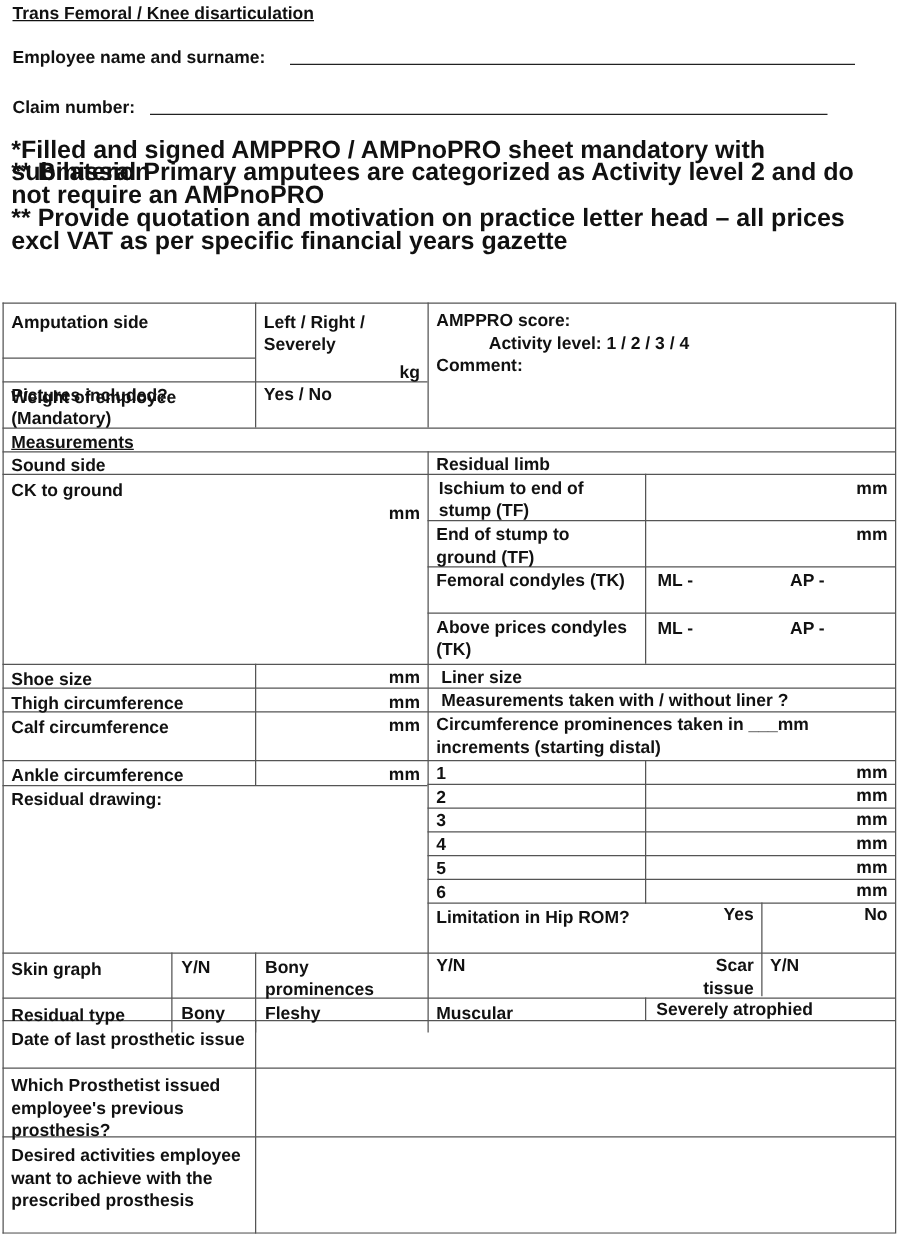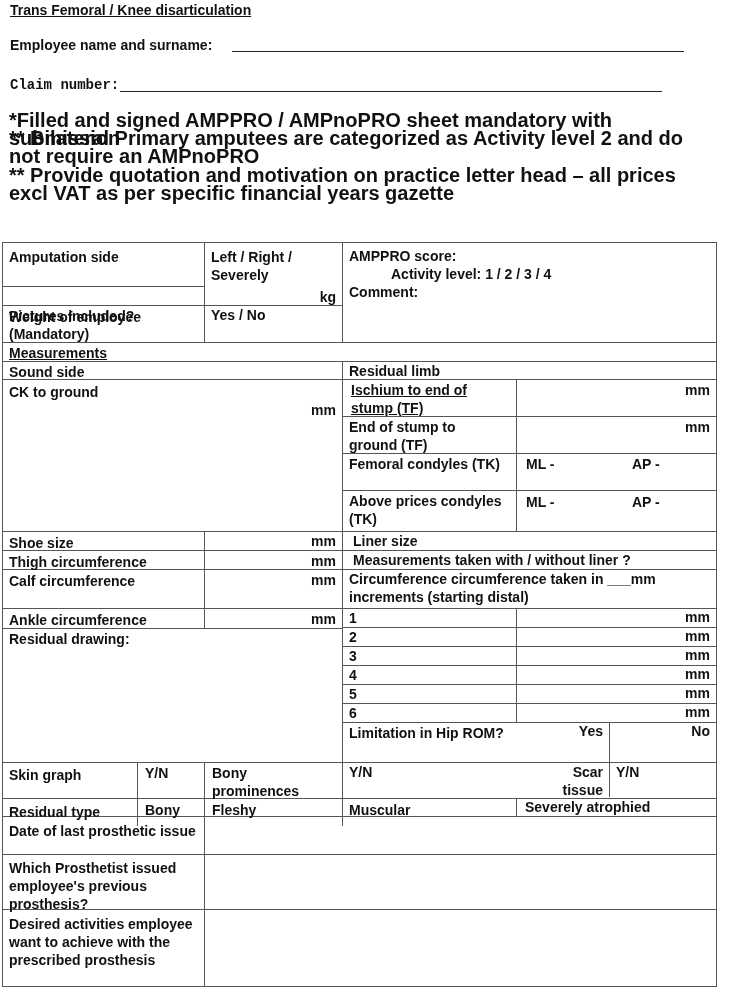--- a/index.html
+++ b/index.html
@@ -16,21 +16,21 @@
   .field{cursor:text;}
 </style>
 </head>
 <body>
 
 <div class="abs title">Trans Femoral / Knee disarticulation</div>
 
 <div class="abs field-label" style="top:37px;">Employee name and surname:</div>
 <div class="line field" style="left:232px;top:51px;width:452px;"></div>
 
-<div class="abs field-label" style="top:77px;font-family:Liberation Mono, monospace;">Claim number:</div>
+<div class="abs field-label" style="top:77px;">Claim number:</div>
 <div class="line field" style="left:120px;top:91px;width:542px;"></div>
 
 <div class="abs note" style="top:111px;">*Filled and signed AMPPRO / AMPnoPRO sheet mandatory with submission</div>
 <div class="abs note" style="top:129px;width:690px;">** Bilateral Primary amputees are categorized as Activity level 2 and do not require an AMPnoPRO</div>
 <div class="abs note" style="top:166px;width:690px;">** Provide quotation and motivation on practice letter head – all prices excl VAT as per specific financial years gazette</div>
 
 <div>
 
   <div class="hl" style="left:2px;top:242px;width:714px;"></div>
   <div class="vl" style="left:2px;top:242px;height:745px;"></div>
@@ -85,40 +85,40 @@
 <div class="cell" style="left:343px;top:264px;margin-left:42px;">Activity level: 1 / 2 / 3 / 4</div>
 <div class="cell field" style="left:343px;top:282px;">Comment:</div>
 
 <div class="cell" style="left:3px;top:343px;text-decoration:underline;">Measurements</div>
 <div class="cell" style="left:3px;top:362px;">Sound side</div>
 <div class="cell" style="left:343px;top:361px;">Residual limb</div>
 
 <div class="cell" style="left:3px;top:382px;">CK to ground</div>
 <div class="cell r field" style="left:205px;top:400px;width:137px;">mm</div>
 
-<div class="cell" style="left:343px;top:380px;width:170px;padding-left:8px;text-decoration:underline;">Ischium to end of stump (TF)</div>
+<div class="cell" style="left:343px;top:380px;width:170px;padding-left:8px;">Ischium to end of stump (TF)</div>
 <div class="cell r field" style="left:517px;top:380px;width:199px;">mm</div>
 <div class="cell" style="left:343px;top:417px;width:170px;">End of stump to ground (TF)</div>
 <div class="cell r field" style="left:517px;top:417px;width:199px;">mm</div>
 <div class="cell" style="left:343px;top:454px;width:170px;">Femoral condyles (TK)</div>
 <div class="cell field" style="left:520px;top:454px;">ML -</div>
 <div class="cell field" style="left:626px;top:454px;">AP -</div>
 <div class="cell" style="left:343px;top:491px;width:170px;">Above prices condyles (TK)</div>
 <div class="cell field" style="left:520px;top:492px;">ML -</div>
 <div class="cell field" style="left:626px;top:492px;">AP -</div>
 
 <div class="cell" style="left:3px;top:533px;">Shoe size</div>
 <div class="cell r field" style="left:205px;top:531px;width:137px;">mm</div>
 <div class="cell" style="left:343px;top:531px;padding-left:10px;">Liner size</div>
 <div class="cell" style="left:3px;top:552px;">Thigh circumference</div>
 <div class="cell r field" style="left:205px;top:551px;width:137px;">mm</div>
 <div class="cell" style="left:343px;top:550px;padding-left:10px;">Measurements taken with / without liner ?</div>
 <div class="cell" style="left:3px;top:571px;">Calf circumference</div>
 <div class="cell r field" style="left:205px;top:570px;width:137px;">mm</div>
-<div class="cell" style="left:343px;top:569px;width:370px;">Circumference circumference taken in ___mm increments  (starting distal)</div>
+<div class="cell" style="left:343px;top:569px;width:370px;">Circumference prominences taken in ___mm increments  (starting distal)</div>
 
 <div class="cell" style="left:3px;top:610px;">Ankle circumference</div>
 <div class="cell r field" style="left:205px;top:609px;width:137px;">mm</div>
 <div class="cell field" style="left:3px;top:629px;width:338px;height:130px;">Residual drawing:</div>
 
 <div class="cell" style="left:343px;top:608px;">1</div>
 <div class="cell r field" style="left:517px;top:607px;width:199px;">mm</div>
 <div class="cell" style="left:343px;top:627px;">2</div>
 <div class="cell r field" style="left:517px;top:626px;width:199px;">mm</div>
 <div class="cell" style="left:343px;top:646px;">3</div>

